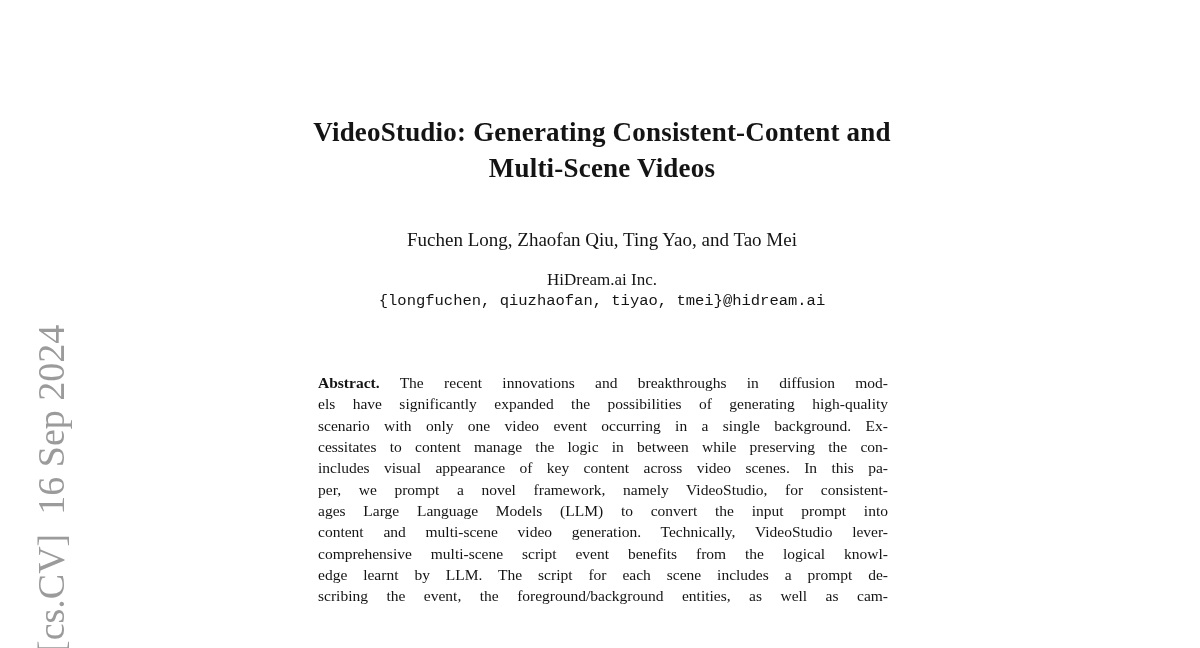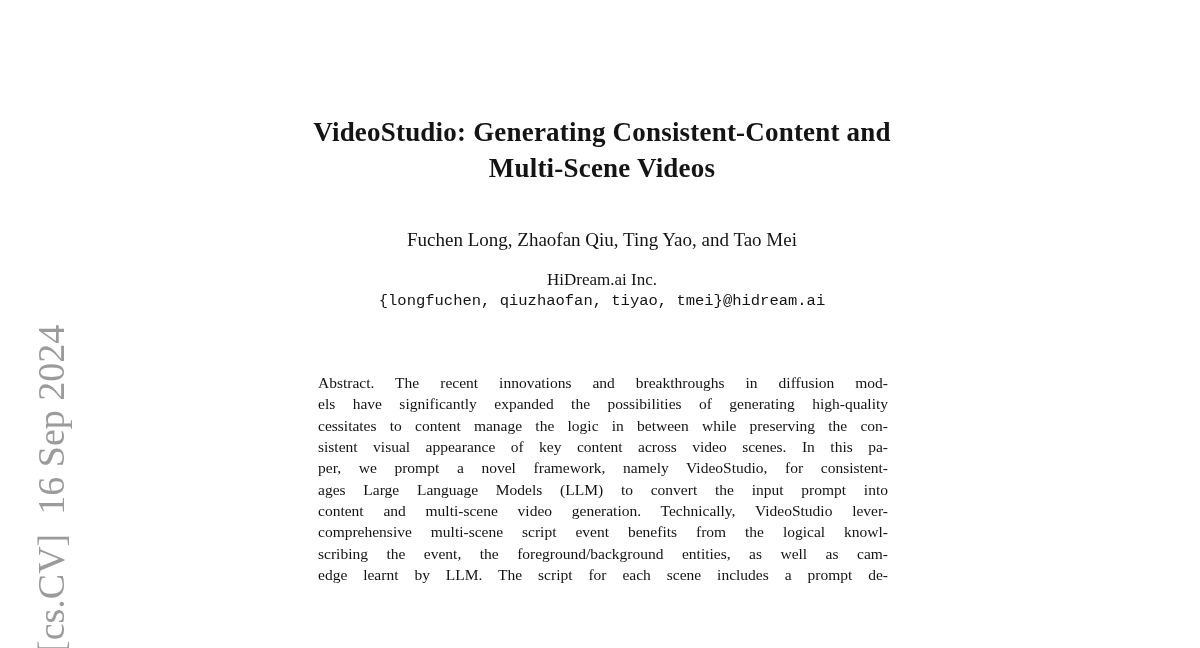--- a/index.html
+++ b/index.html
@@ -73,21 +73,21 @@
     top: 372px;
     width: 570px;
     font-size: 15.5px;
     line-height: 21.35px;
   }
   .abs-line {
     text-align: justify;
     text-align-last: justify;
   }
   .abs-line b {
-    font-weight: normal;
+    font-weight: bold;
   }
 </style>
 </head>
 <body>
 
 <div class="page" style="color: rgb(20, 20, 20); background: rgb(255, 255, 255);">
 
   <div class="arxiv-stamp" style="color: rgb(155, 155, 155);">[cs.CV]  16 Sep 2024</div>
 
   <div class="title">
@@ -97,23 +97,24 @@
 
   <div class="authors">Fuchen Long, Zhaofan Qiu, Ting Yao, and Tao Mei</div>
 
   <div class="affiliation">HiDream.ai Inc.</div>
 
   <div class="emails">{longfuchen, qiuzhaofan, tiyao, tmei}@hidream.ai</div>
 
   <div class="abstract">
       <div class="abs-line"><b>Abstract.</b> The recent innovations and breakthroughs in diffusion mod-</div>
       <div class="abs-line">els have significantly expanded the possibilities of generating high-quality</div>
+      <div class="abs-line">scenario with only one video event occurring in a single background. Ex-</div>
       <div class="abs-line">cessitates to content manage the logic in between while preserving the con-</div>
-      <div class="abs-line">sistent visual appearance of key content across video scenes. In this pa-</div>
+      <div class="abs-line">includes visual appearance of key content across video scenes. In this pa-</div>
       <div class="abs-line">per, we prompt a novel framework, namely VideoStudio, for consistent-</div>
       <div class="abs-line">ages Large Language Models (LLM) to convert the input prompt into</div>
       <div class="abs-line">content and multi-scene video generation. Technically, VideoStudio lever-</div>
       <div class="abs-line">comprehensive multi-scene script event benefits from the logical knowl-</div>
+      <div class="abs-line">edge learnt by LLM. The script for each scene includes a prompt de-</div>
       <div class="abs-line">scribing the event, the foreground/background entities, as well as cam-</div>
-      <div class="abs-line">edge learnt by LLM. The script for each scene includes a prompt de-</div>
     </div>
 
 </div>
 
 </body></html>

